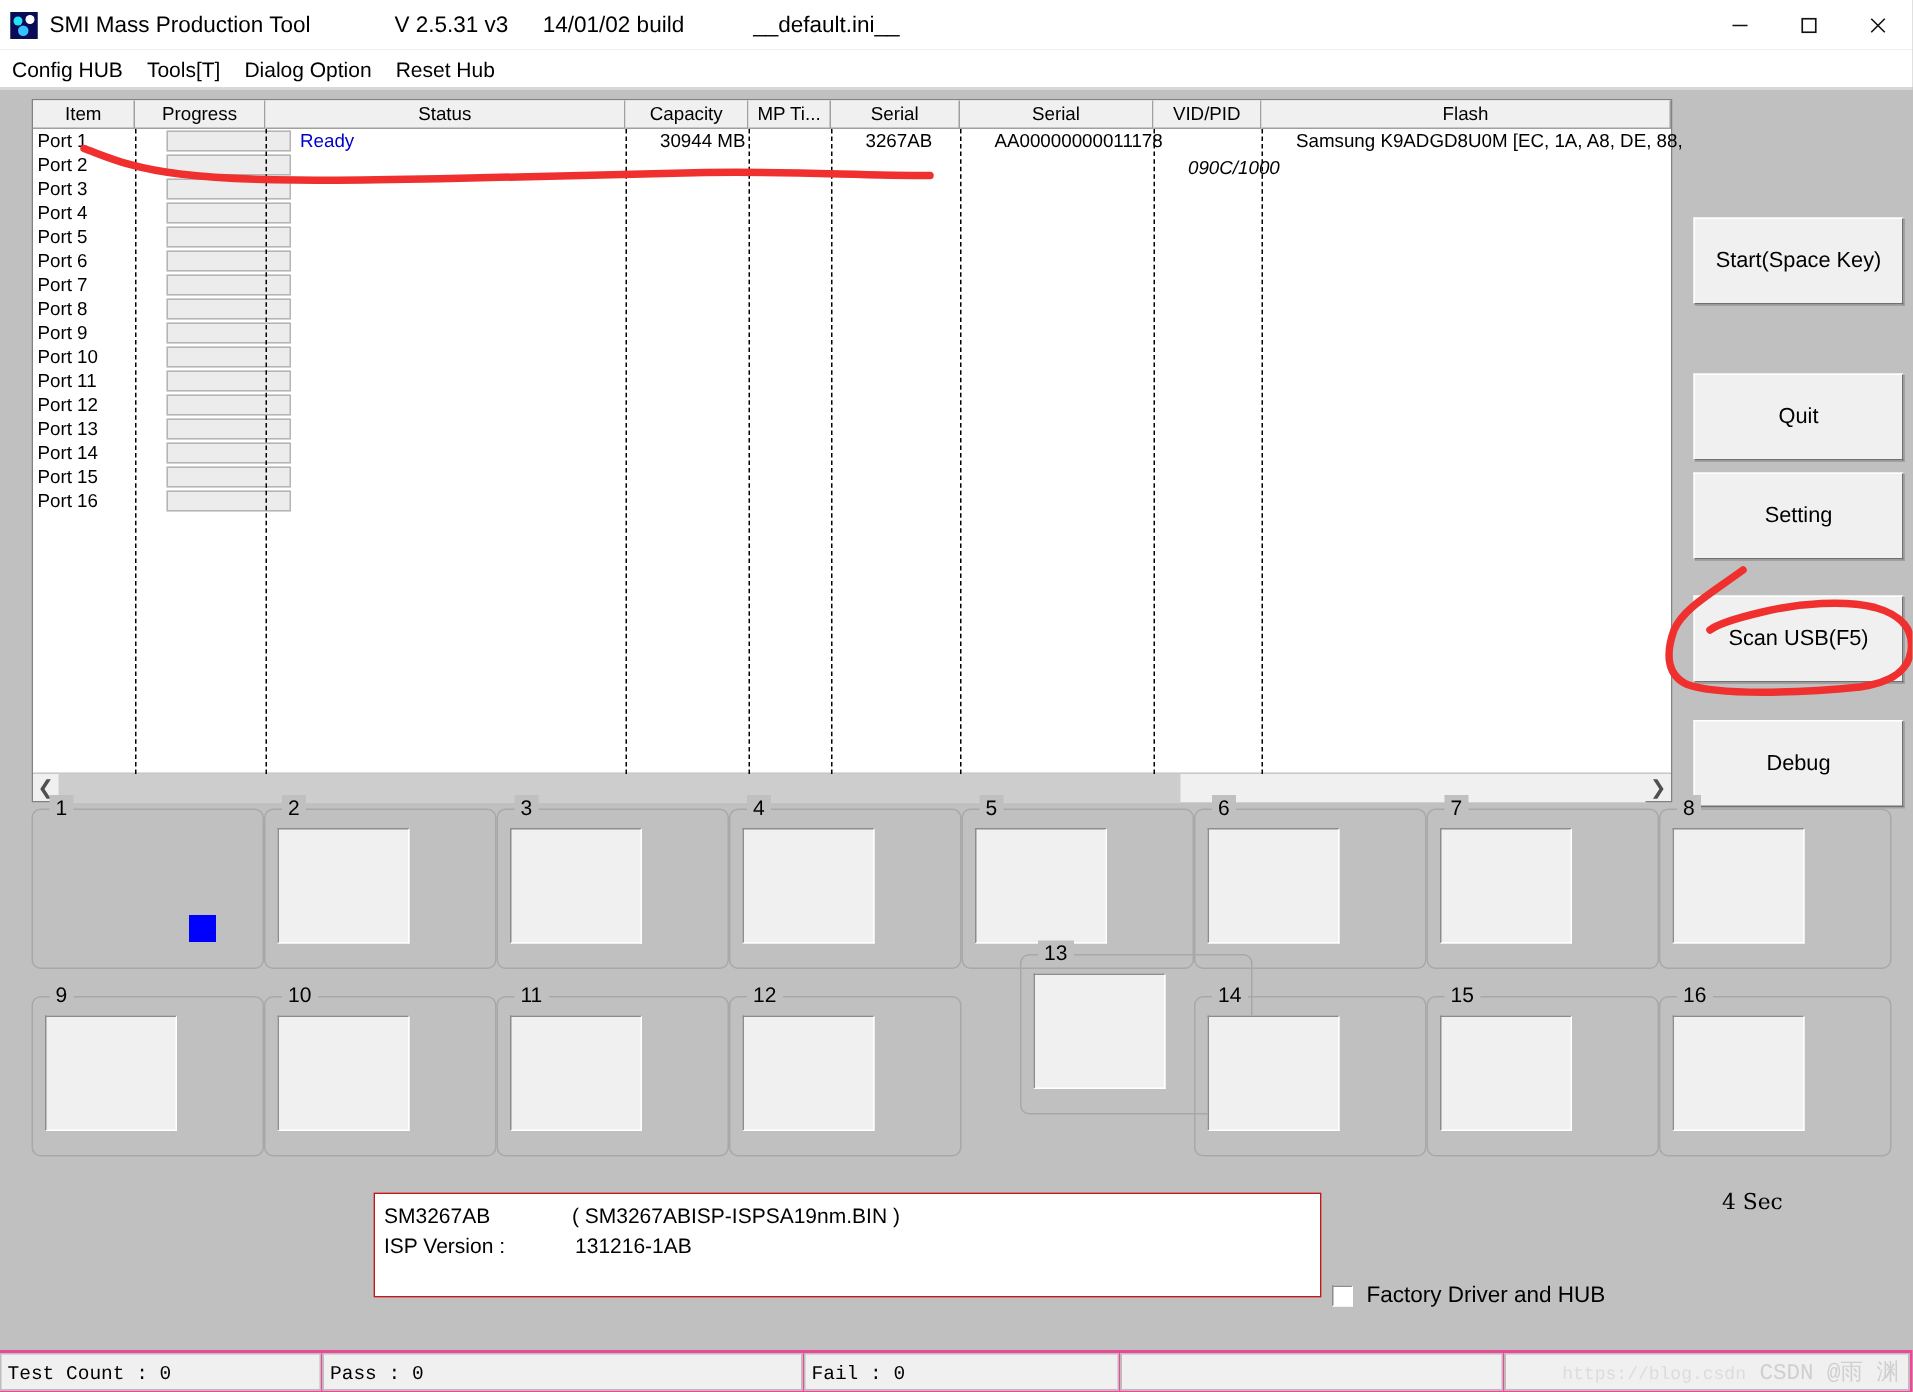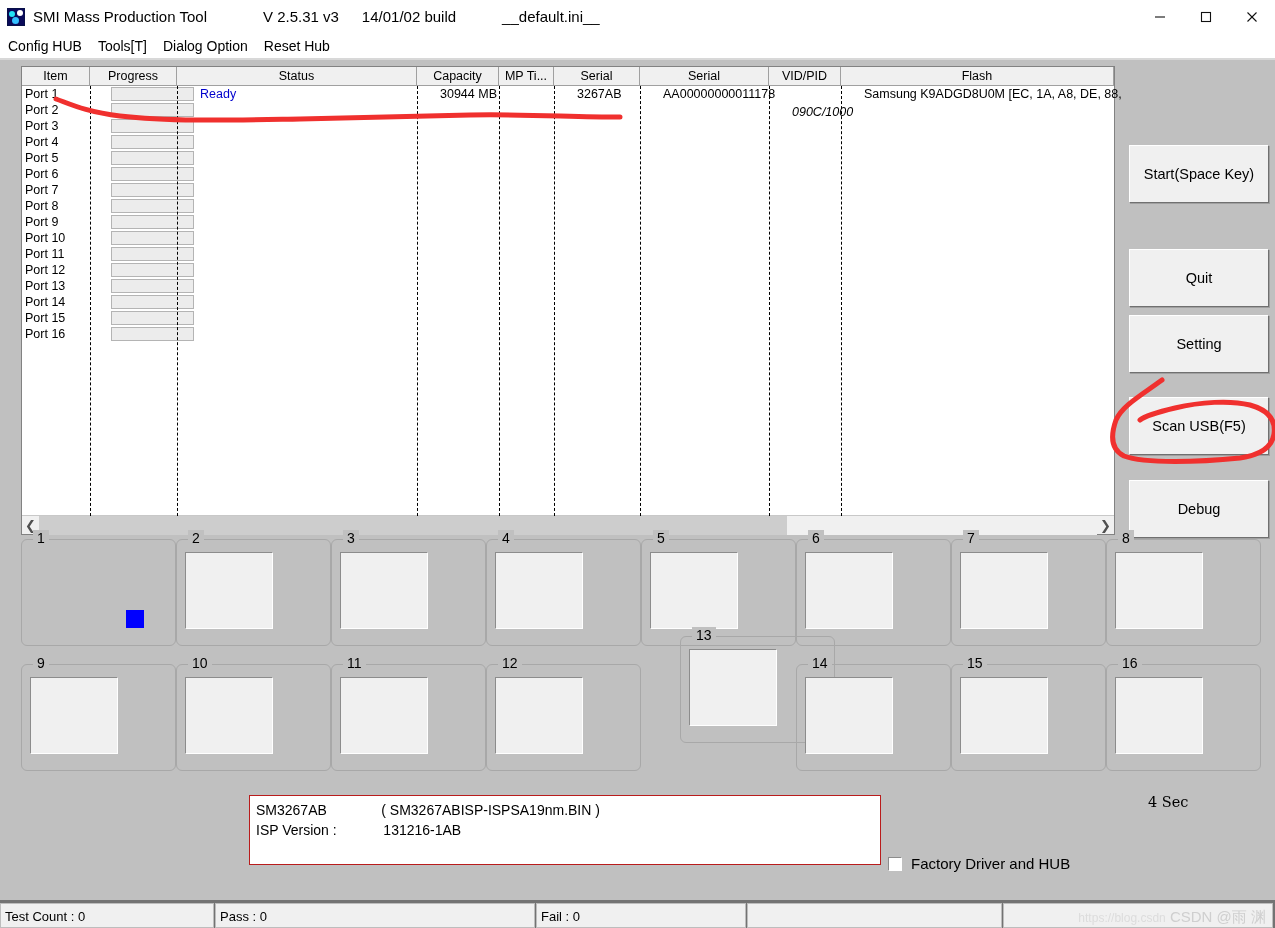--- a/index.html
+++ b/index.html
@@ -149,21 +149,21 @@
   #factory-check{
     width:14px;height:14px;background:#ffffff;
     border-top:1px solid #8c8c8c;border-left:1px solid #8c8c8c;
     border-right:1px solid #ffffff;border-bottom:1px solid #ffffff;
     box-sizing:border-box;flex:none;
   }
   #factory-label{margin-left:9px;font-size:15px;white-space:nowrap;}
   
   #statusbar{
     position:absolute;left:0;top:900px;width:1275px;height:28px;
-    background:#737373;display:flex;align-items:center;
+    background:#ec4899;display:flex;align-items:flex-start;font-family:Liberation Mono, monospace;
   }
   #statusbar .sb{
     height:25px;line-height:25px;background:#f0f0f0;
     border:1px solid #bdbdbd;box-sizing:border-box;
     font-size:13px;padding-left:4px;white-space:nowrap;overflow:hidden;
     margin-top:2px;
   }
   #sb-test{width:214px;}
   #sb-pass{width:320px;margin-left:1px;}
   #sb-fail{width:210px;margin-left:1px;}

